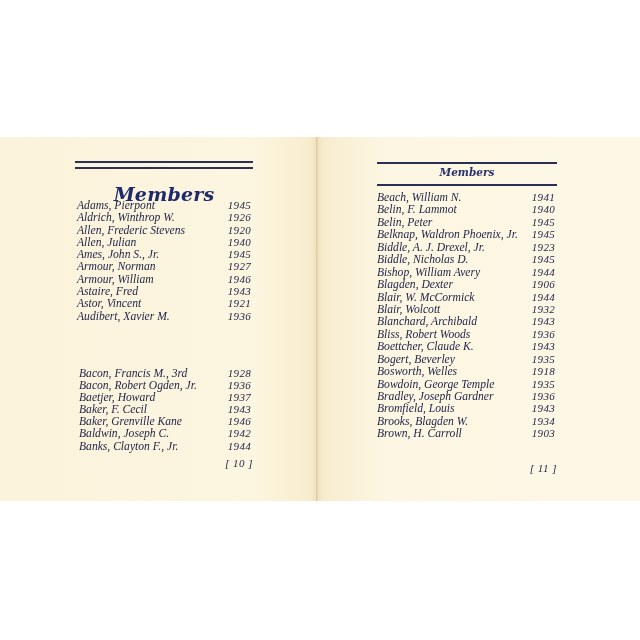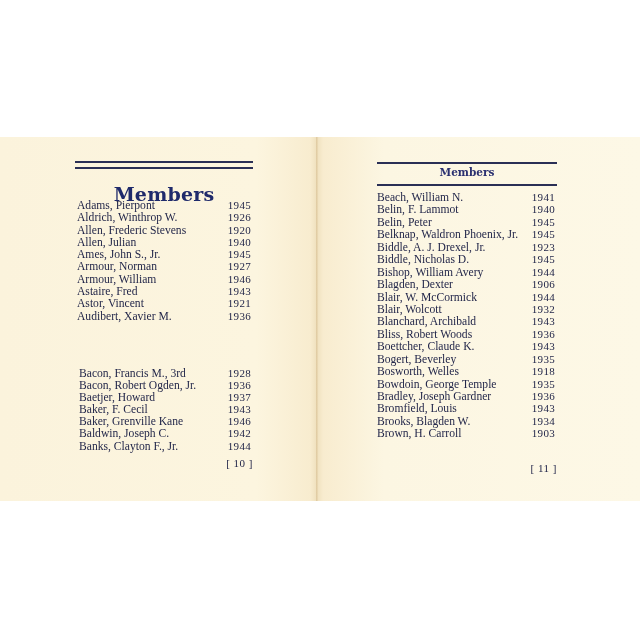--- a/index.html
+++ b/index.html
@@ -9,21 +9,21 @@
     font-family: "Liberation Serif", "DejaVu Serif", serif;
   }
   .spread {
     position: absolute; left: 0; top: 137px; width: 640px; height: 364px;
     background: linear-gradient(90deg, #fbf3dc 0%, #fcf5df 40%, #f8eccf 48.5%, #efe0bd 49.5%, #f8eccf 50.5%, #fcf6e2 60%, #fdf8e6 100%);
   }
   .spine {
     position: absolute; left: 316px; top: 0; width: 2px; height: 364px;
     background: linear-gradient(90deg, rgba(200,170,120,0.45), rgba(220,195,150,0.2));
   }
-  .page { position: absolute; top: 0; height: 364px; }
+  .page { position: absolute; top: 0; height: 364px; font-style: italic; }
   .page.left { left: 75px; width: 178px; }
   .page.right { left: 377px; width: 180px; }
 
   .rule { position: absolute; left: 0; right: 0; height: 2px; background: #2a2f55; }
   .left .rule.r1 { top: 24px; }
   .left .rule.r2 { top: 30px; }
   .right .rule.r1 { top: 25px; height: 1.5px; }
   .right .rule.r2 { top: 47px; height: 1.5px; }
 
   .heading-large {

